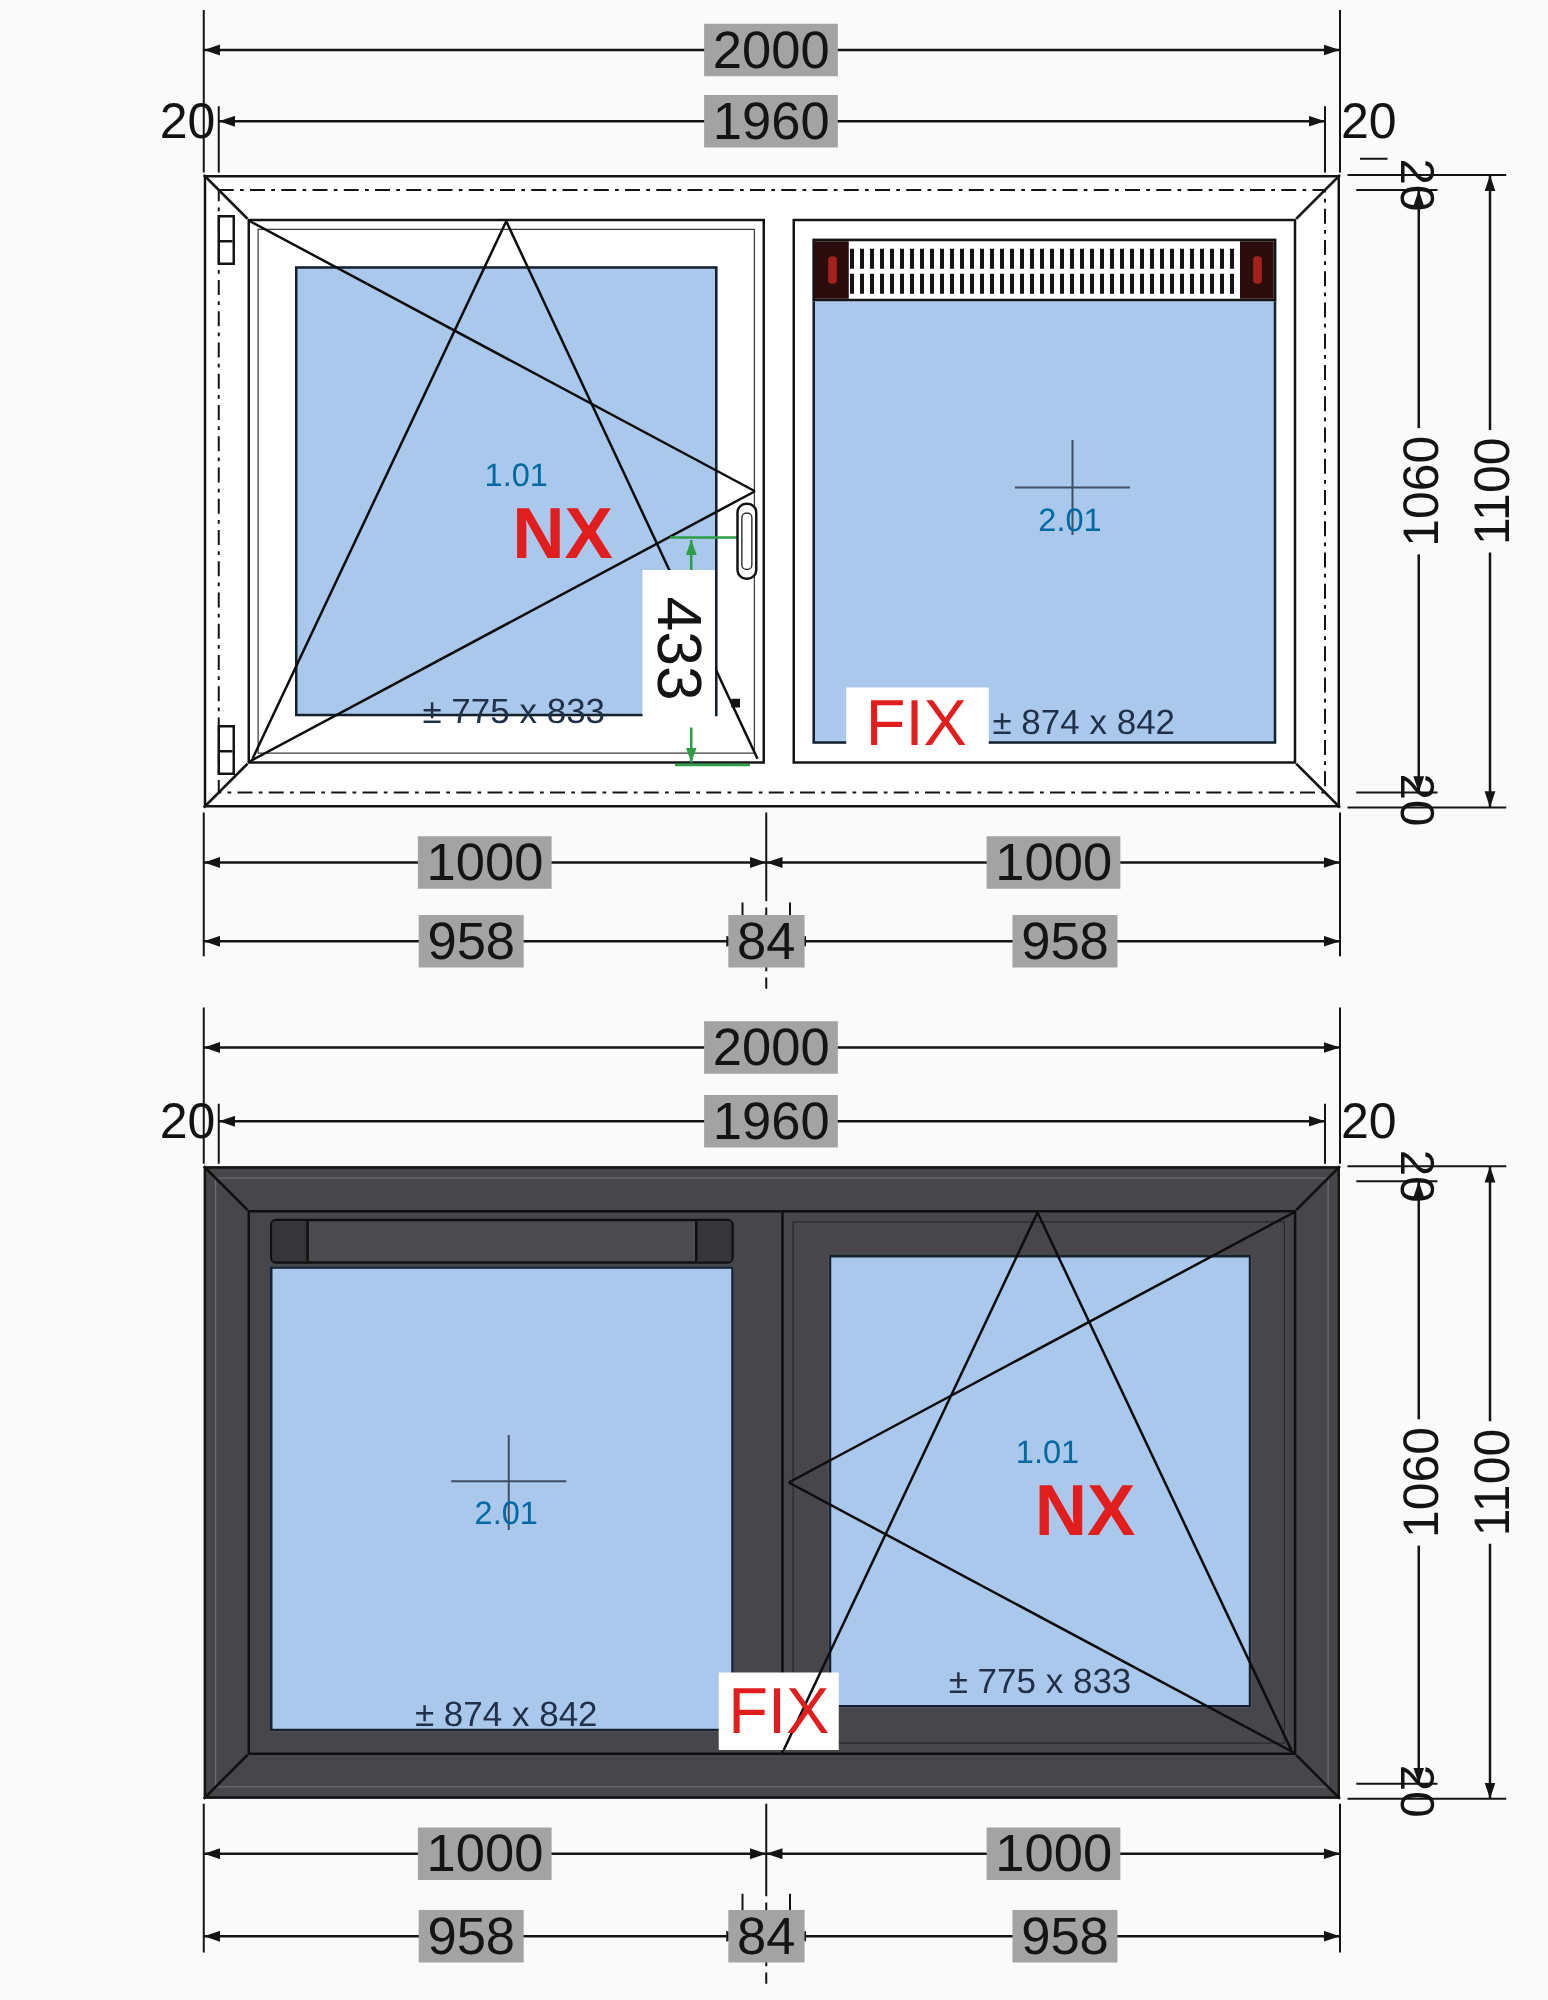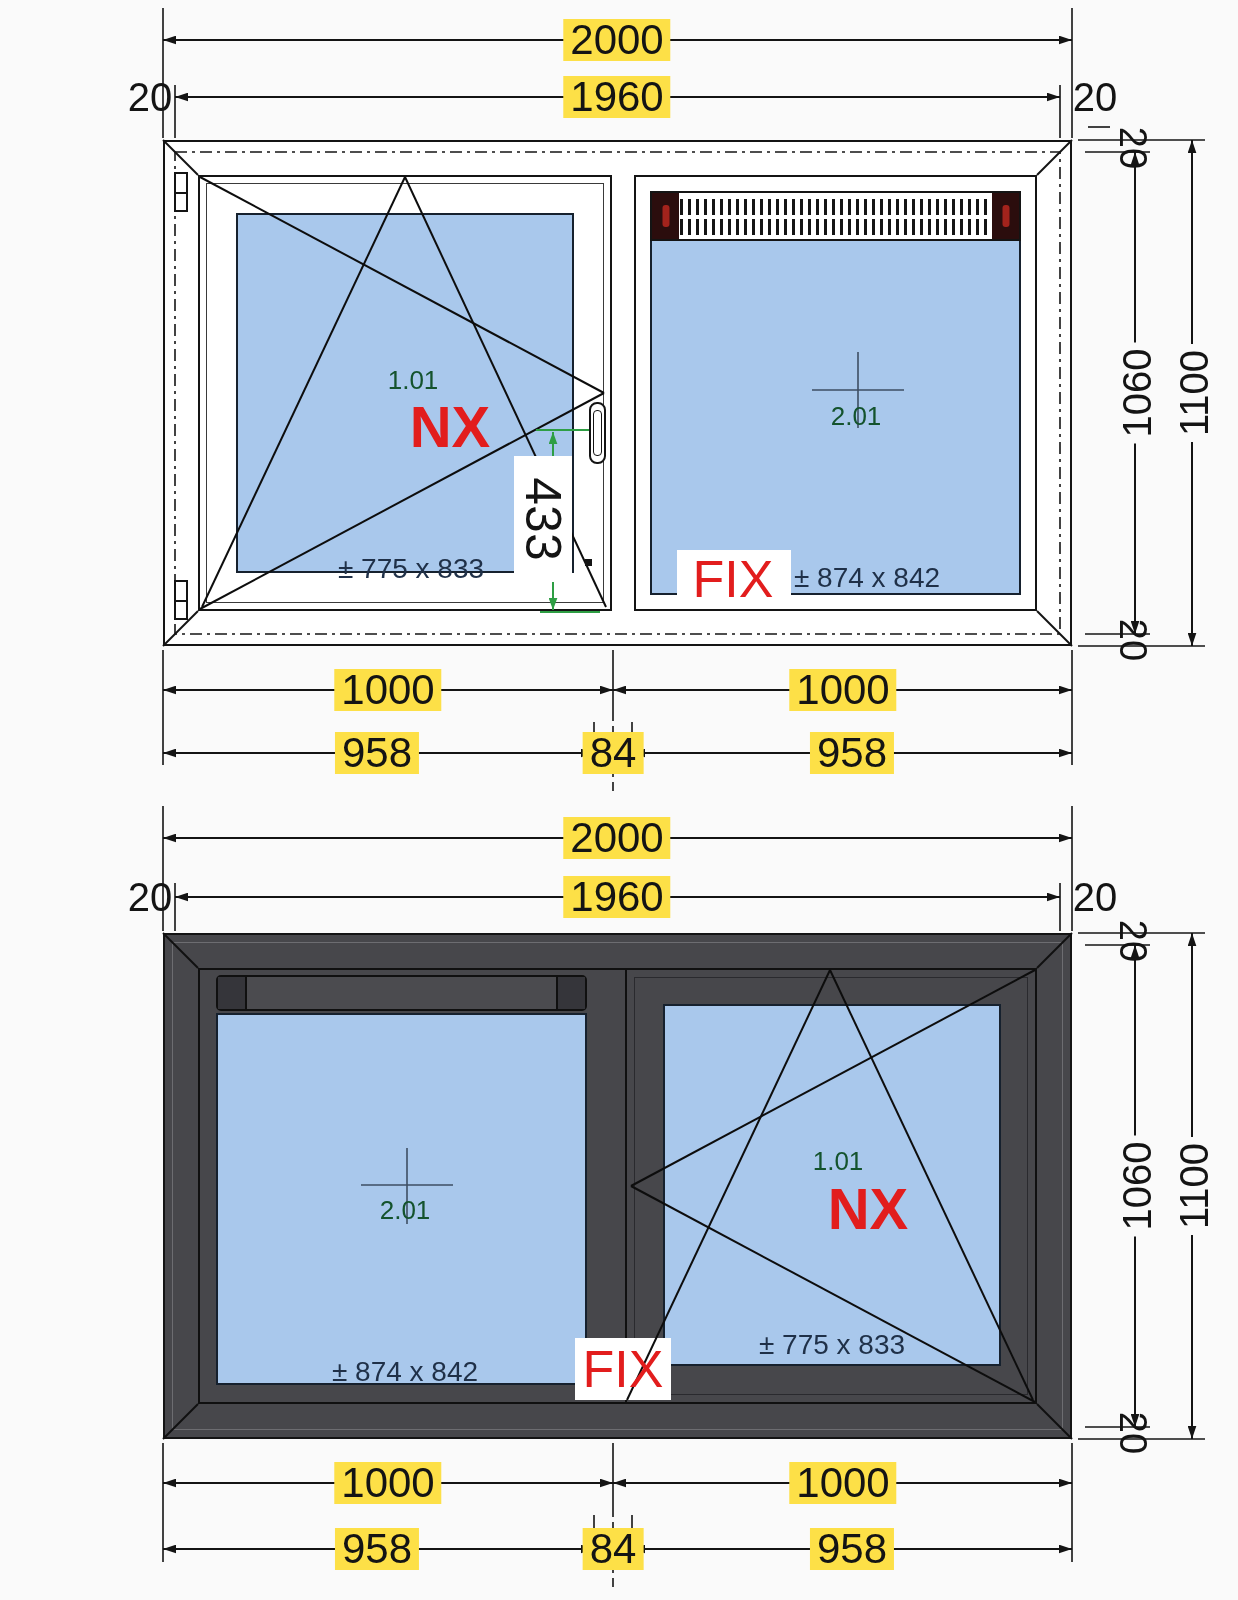--- a/index.html
+++ b/index.html
@@ -7,25 +7,25 @@
     position:relative; width:1238px; height:1600px; margin:0 auto;
     background:#fafafa; overflow:hidden;
     font-family:"Liberation Sans", sans-serif; color:#141414;
   }
   .abs { position:absolute; box-sizing:border-box; }
   .lw  { position:absolute; left:0; width:1238px; height:800px; z-index:6; }
   
   .t { position:absolute; transform:translate(-50%,-50%); white-space:nowrap; z-index:9; line-height:1; }
   .rot90  { transform:translate(-50%,-50%) rotate(90deg); }
   .rot270 { transform:translate(-50%,-50%) rotate(-90deg); }
-  .dim  { font-size:42px; color:#141414; background:#fde047; padding:0 7px; }
+  .dim  { font-size:42px; color:#141414; background:#a3a3a3; padding:0 7px; }
   .dimv { font-size:40px; color:#141414; background:#fafafa; padding:0 6px; }
   .edge { font-size:40px; color:#141414; background:transparent; }
   .edgev{ font-size:38px; color:#141414; background:transparent; }
-  .pos  { font-size:26px; color:#14532d; }
+  .pos  { font-size:26px; color:#0369a1; }
   .sz   { font-size:28px; color:#1f3048; }
   .sys  { font-size:58px; font-weight:bold; color:#e21d1d; }
   .fixl { font-size:52px; font-weight:normal; color:#e21d1d; }
   .hh   { font-size:50px; color:#141414; }
   
   .whitebox { position:absolute; background:#ffffff; z-index:8; }
   .whitebox.low { z-index:4; }
   .hinge { background:#ffffff; border:2px solid #141414; z-index:7; }
   .hinge::after { content:""; position:absolute; left:0; right:0; top:50%; height:2px; background:#141414; }
   .grille-row { position:absolute; left:28px; right:28px; height:16px;

